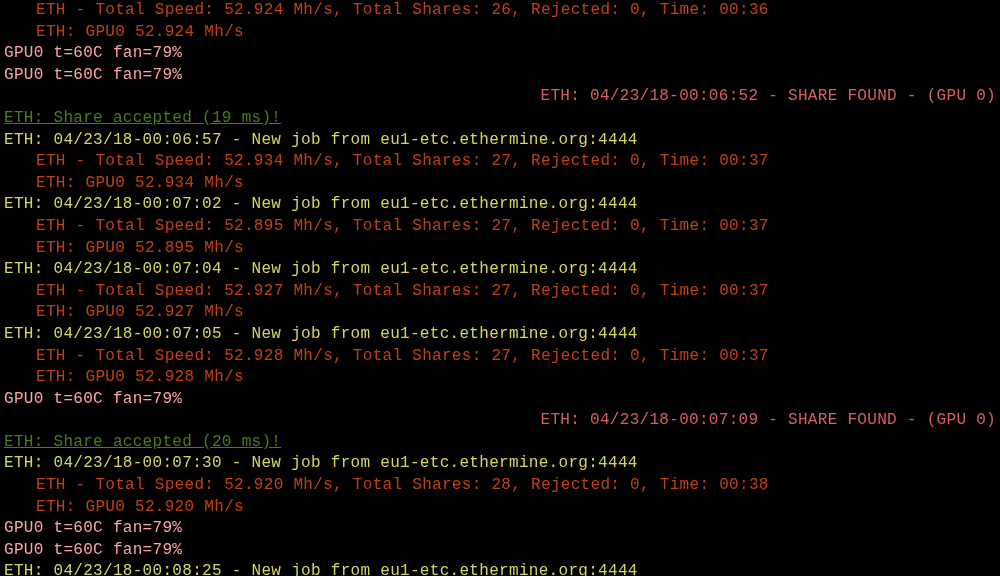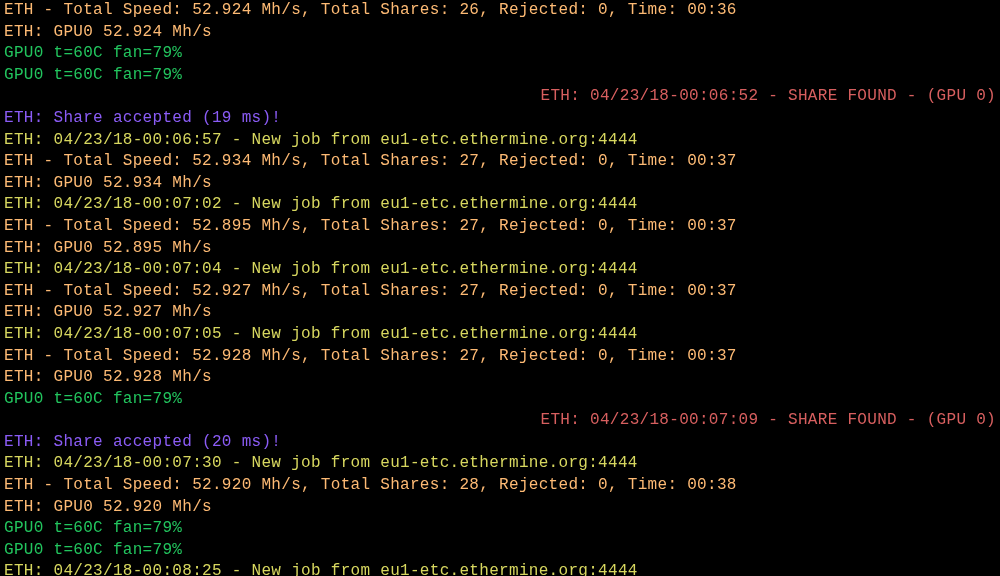--- a/index.html
+++ b/index.html
@@ -17,22 +17,22 @@
       height: 576px;
       overflow: hidden;
     }
     .terminal {
       white-space: pre;
       letter-spacing: 0.3px;
     }
     .line {
       display: block;
     }
-    .white { color: #fdba74; }
-    .cyan { color: #22c55e; font-family: Liberation Mono, monospace; }
+    .white { color: #c2410c; margin-left: 32px; }
+    .cyan { color: #fca5a5; font-family: Liberation Mono, monospace; }
     .red { color: #d75f5f; text-align: right; }
-    .green { color: #8b5cf6; }
+    .green { color: #4d7c0f; text-decoration: underline; }
     .yellow { color: #d7d75f; }
   </style>
 </head>
 <body>
 
 <div class="terminal" id="terminal-lines"><span class="line white">ETH - Total Speed: 52.924 Mh/s, Total Shares: 26, Rejected: 0, Time: 00:36</span><span class="line white">ETH: GPU0 52.924 Mh/s</span><span class="line cyan">GPU0 t=60C fan=79%</span><span class="line cyan">GPU0 t=60C fan=79%</span><span class="line red">ETH: 04/23/18-00:06:52 - SHARE FOUND - (GPU 0)</span><span class="line green">ETH: Share accepted (19 ms)!</span><span class="line yellow">ETH: 04/23/18-00:06:57 - New job from eu1-etc.ethermine.org:4444</span><span class="line white">ETH - Total Speed: 52.934 Mh/s, Total Shares: 27, Rejected: 0, Time: 00:37</span><span class="line white">ETH: GPU0 52.934 Mh/s</span><span class="line yellow">ETH: 04/23/18-00:07:02 - New job from eu1-etc.ethermine.org:4444</span><span class="line white">ETH - Total Speed: 52.895 Mh/s, Total Shares: 27, Rejected: 0, Time: 00:37</span><span class="line white">ETH: GPU0 52.895 Mh/s</span><span class="line yellow">ETH: 04/23/18-00:07:04 - New job from eu1-etc.ethermine.org:4444</span><span class="line white">ETH - Total Speed: 52.927 Mh/s, Total Shares: 27, Rejected: 0, Time: 00:37</span><span class="line white">ETH: GPU0 52.927 Mh/s</span><span class="line yellow">ETH: 04/23/18-00:07:05 - New job from eu1-etc.ethermine.org:4444</span><span class="line white">ETH - Total Speed: 52.928 Mh/s, Total Shares: 27, Rejected: 0, Time: 00:37</span><span class="line white">ETH: GPU0 52.928 Mh/s</span><span class="line cyan">GPU0 t=60C fan=79%</span><span class="line red">ETH: 04/23/18-00:07:09 - SHARE FOUND - (GPU 0)</span><span class="line green">ETH: Share accepted (20 ms)!</span><span class="line yellow">ETH: 04/23/18-00:07:30 - New job from eu1-etc.ethermine.org:4444</span><span class="line white">ETH - Total Speed: 52.920 Mh/s, Total Shares: 28, Rejected: 0, Time: 00:38</span><span class="line white">ETH: GPU0 52.920 Mh/s</span><span class="line cyan">GPU0 t=60C fan=79%</span><span class="line cyan">GPU0 t=60C fan=79%</span><span class="line yellow">ETH: 04/23/18-00:08:25 - New job from eu1-etc.ethermine.org:4444</span></div>
 
 </body></html>

